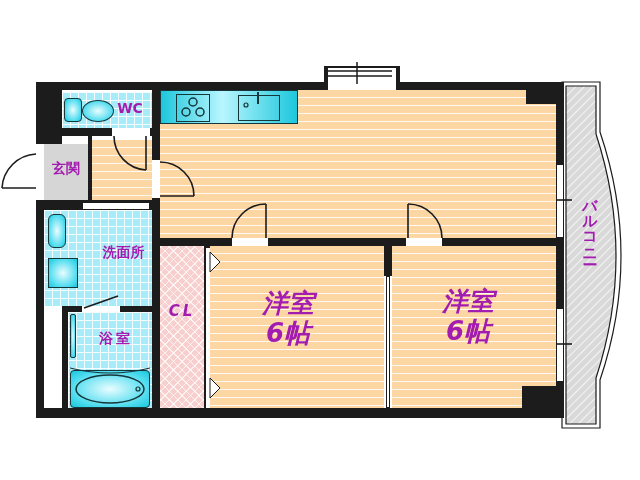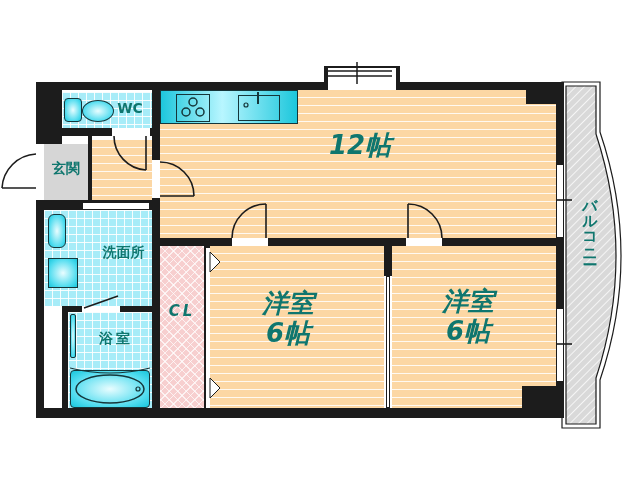--- a/index.html
+++ b/index.html
@@ -8,21 +8,21 @@
   .wall { position: absolute; background: #1c1c1c; }
   .wood { position: absolute; background-color: #fcd7a4;
     background-image: repeating-linear-gradient(to bottom, transparent 0, transparent 7px, rgba(255,255,255,0.85) 7px, rgba(255,255,255,0.85) 8px); }
   .tile { position: absolute; background-color: #a7ecf8;
     background-image: linear-gradient(to right, rgba(255,255,255,0.9) 1px, transparent 1px), linear-gradient(to bottom, rgba(255,255,255,0.9) 1px, transparent 1px);
     background-size: 8px 8px; }
   .closet { position: absolute; background-color: #f7cfcf;
     background-image: repeating-linear-gradient(45deg, rgba(255,255,255,0.7) 0, rgba(255,255,255,0.7) 1px, transparent 1px, transparent 6px),
                       repeating-linear-gradient(-45deg, rgba(255,255,255,0.7) 0, rgba(255,255,255,0.7) 1px, transparent 1px, transparent 6px); }
   .entry { position: absolute; background: #d6d6d6; }
-  .label { position: absolute; color: #0f766e; font-weight: bold; text-align: center; white-space: nowrap; }
+  .label { position: absolute; color: #a21caf; font-weight: bold; text-align: center; white-space: nowrap; }
   .label.big { font-size: 26px; font-style: italic; line-height: 30px; }
   .label.med { font-size: 15px; }
   .fixture { position: absolute; background: radial-gradient(ellipse at center, #e9fdff 0%, #4fdcef 70%, #18c6dc 100%); border: 1.5px solid #15363a; box-sizing: border-box; }
   svg { position: absolute; overflow: visible; }
   .opening { position: absolute; background: #ffffff; }
 </style>
 </head>
 <body>
 
 <svg width="640" height="480" style="left:0;top:0;">
@@ -126,21 +126,20 @@
 
 <div class="fixture" style="left:70px;top:370px;width:80px;height:38px;border-radius:4px;"></div>
 <svg width="640" height="480" style="left:0;top:0;">
   <ellipse cx="110" cy="389" rx="34" ry="14" fill="none" stroke="#15363a" stroke-width="1.5"></ellipse>
   <circle cx="138" cy="389" r="2" fill="none" stroke="#15363a" stroke-width="1.2"></circle>
   <path d="M70 368 Q110 378 150 368" fill="none" stroke="#15363a" stroke-width="1.2"></path>
 </svg>
 <div class="fixture" style="left:70px;top:314px;width:6px;height:44px;border-radius:2px;"></div>
 
 <div class="label big" style="left:300px;top:130px;width:120px;">
-  <div>12帖</div>
 </div>
 <div class="label big" style="left:238px;top:288px;width:100px;">
   <div>洋室</div>
   <div>6帖</div>
 </div>
 <div class="label big" style="left:418px;top:286px;width:100px;">
   <div>洋室</div>
   <div>6帖</div>
 </div>
 <div class="label med" style="left:114px;top:100px;width:32px;font-size:14px;">WC</div>

